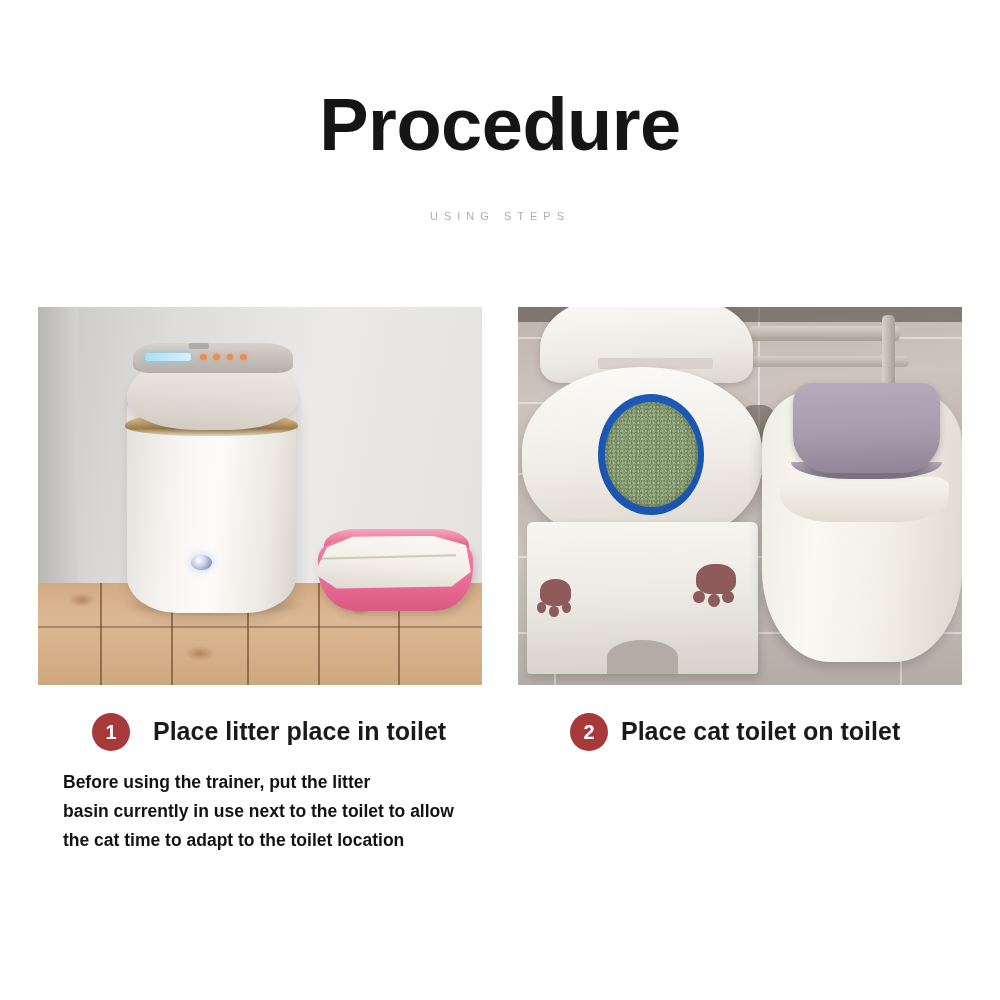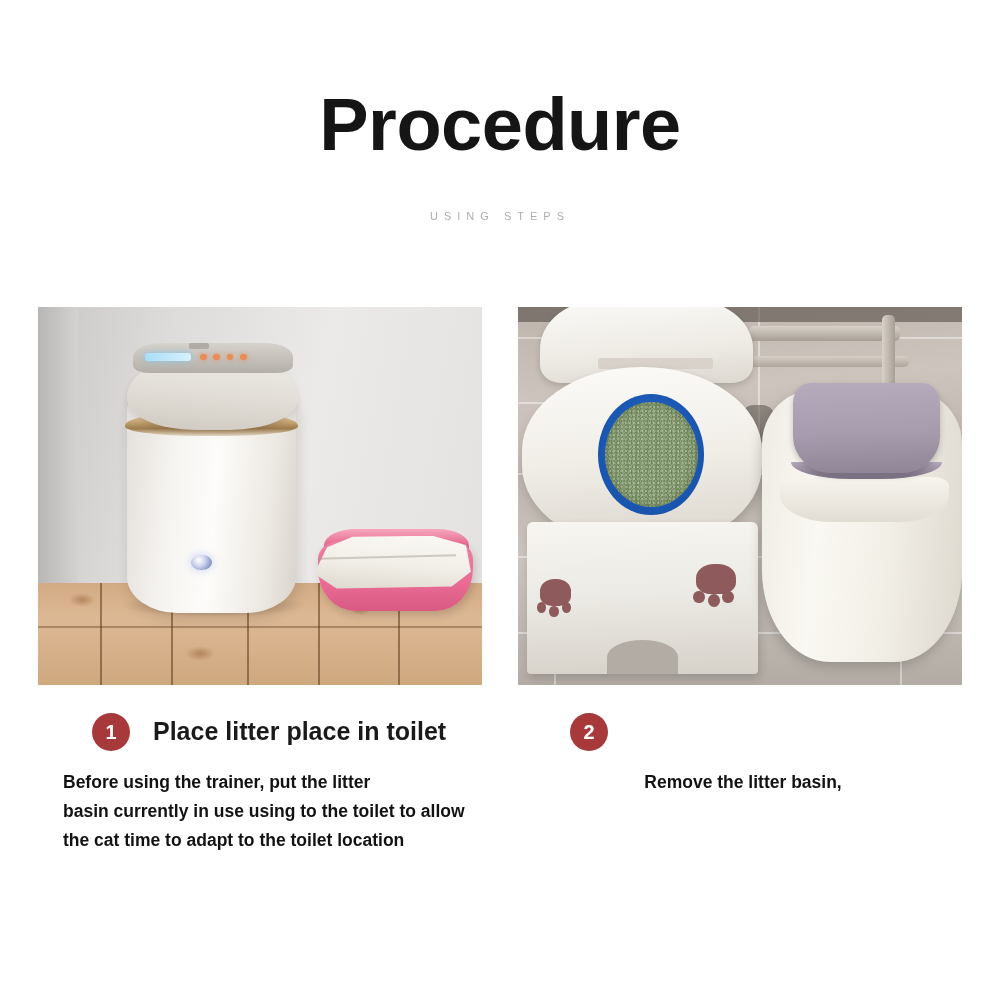--- a/index.html
+++ b/index.html
@@ -285,27 +285,27 @@
     <div class="potty-lid"></div>
   </div>
 
   <div class="step" id="step-1">
     <div class="step-head">
       <div class="badge">1</div>
       <div class="step-title">Place litter place in toilet</div>
     </div>
     <div class="step-desc">
       <div>Before using the trainer, put the litter</div>
-      <div>basin currently in use using to the toilet to allow</div>
+      <div>basin currently in use next to the toilet to allow</div>
       <div>the cat time to adapt to the toilet location</div>
     </div>
   </div>
 
   <div class="step" id="step-2">
     <div class="step-head">
       <div class="badge">2</div>
+      <div class="step-title">Place cat toilet on toilet</div>
     </div>
     <div class="step-desc">
-      <div>Remove the litter basin,</div>
     </div>
   </div>
 
 </div>
 
 </body></html>

